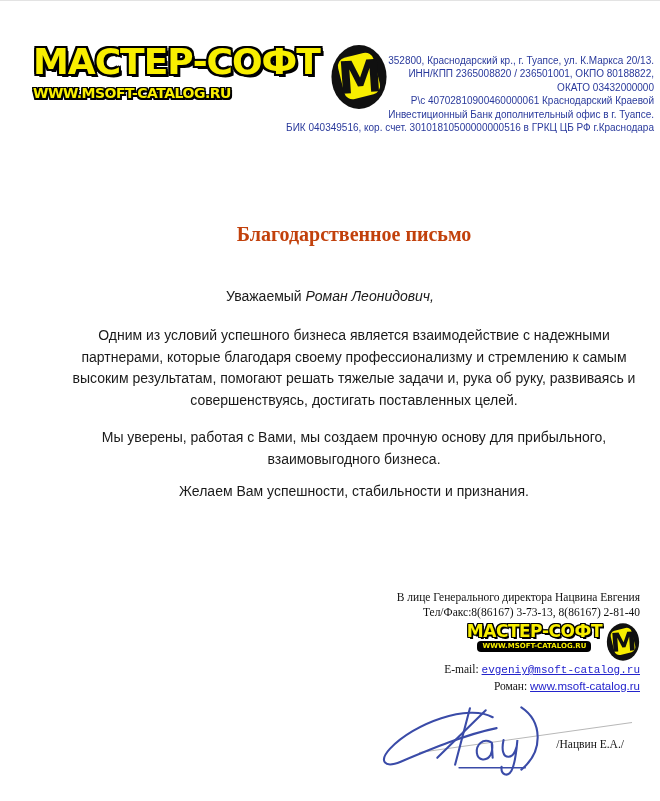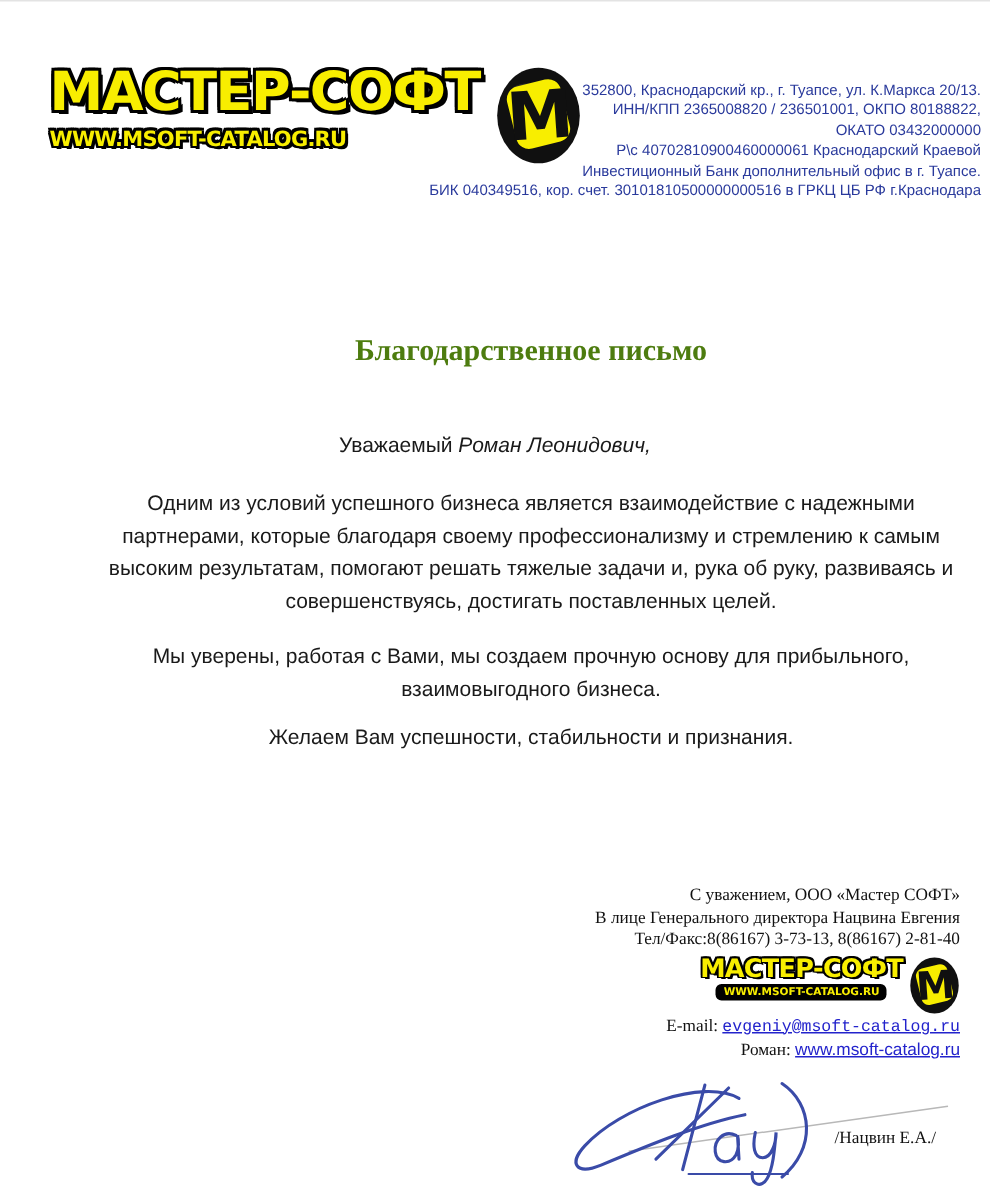--- a/index.html
+++ b/index.html
@@ -36,21 +36,21 @@
   .addr-block {
     position:absolute; top:53px; right:6px; width:420px;
     text-align:right; font-size:10px; font-weight:normal; line-height:13.4px;
     color:#2a3a9c;
   }
 
   
   .letter-title {
     position:absolute; top:222px; left:0; width:100%;
     text-align:center; font-family:"Liberation Serif", serif;
-    font-weight:bold; font-size:20px; color:#4d7c0f;padding-left:48px;
+    font-weight:bold; font-size:20px; color:#c2410c;padding-left:48px;
   }
   .greeting {
     position:absolute; top:287px; left:0; width:100%;
     text-align:center; font-size:14px; color:#1a1a1a;
   }
   .greeting .name { font-style:italic; }
   .para {
     position:absolute; left:18px; right:18px;
     text-align:center; font-size:14px; line-height:21.5px; color:#1a1a1a;margin-left:48px;
   }
@@ -128,21 +128,20 @@
   <div class="greeting">
     <span>Уважаемый </span><span class="name">Роман Леонидович,</span>
   </div>
 
   <p class="para para-1">Одним из условий успешного бизнеса является взаимодействие с надежными партнерами, которые благодаря своему профессионализму и стремлению к самым высоким результатам, помогают решать тяжелые задачи и, рука об руку, развиваясь и совершенствуясь, достигать поставленных целей.</p>
   <p class="para para-2">Мы уверены, работая с Вами, мы создаем прочную основу для прибыльного, взаимовыгодного бизнеса.</p>
   <p class="para para-3">Желаем Вам успешности, стабильности и признания.</p>
 
   <div class="footer">
     <div class="signoff">
-      <div>С уважением, ООО «Мастер СОФТ»</div>
       <div>В лице Генерального директора Нацвина Евгения</div>
       <div>Тел/Факс:8(86167) 3-73-13, 8(86167) 2-81-40</div>
     </div>
 
     <div class="small-logo-row">
       <div class="small-logo-texts">
         <div class="brand-wordmark small">МАСТЕР-СОФТ</div>
         <div class="brand-banner">WWW.MSOFT-CATALOG.RU</div>
       </div>
       <svg class="emblem small" width="34" height="40" viewBox="0 0 60 70">

